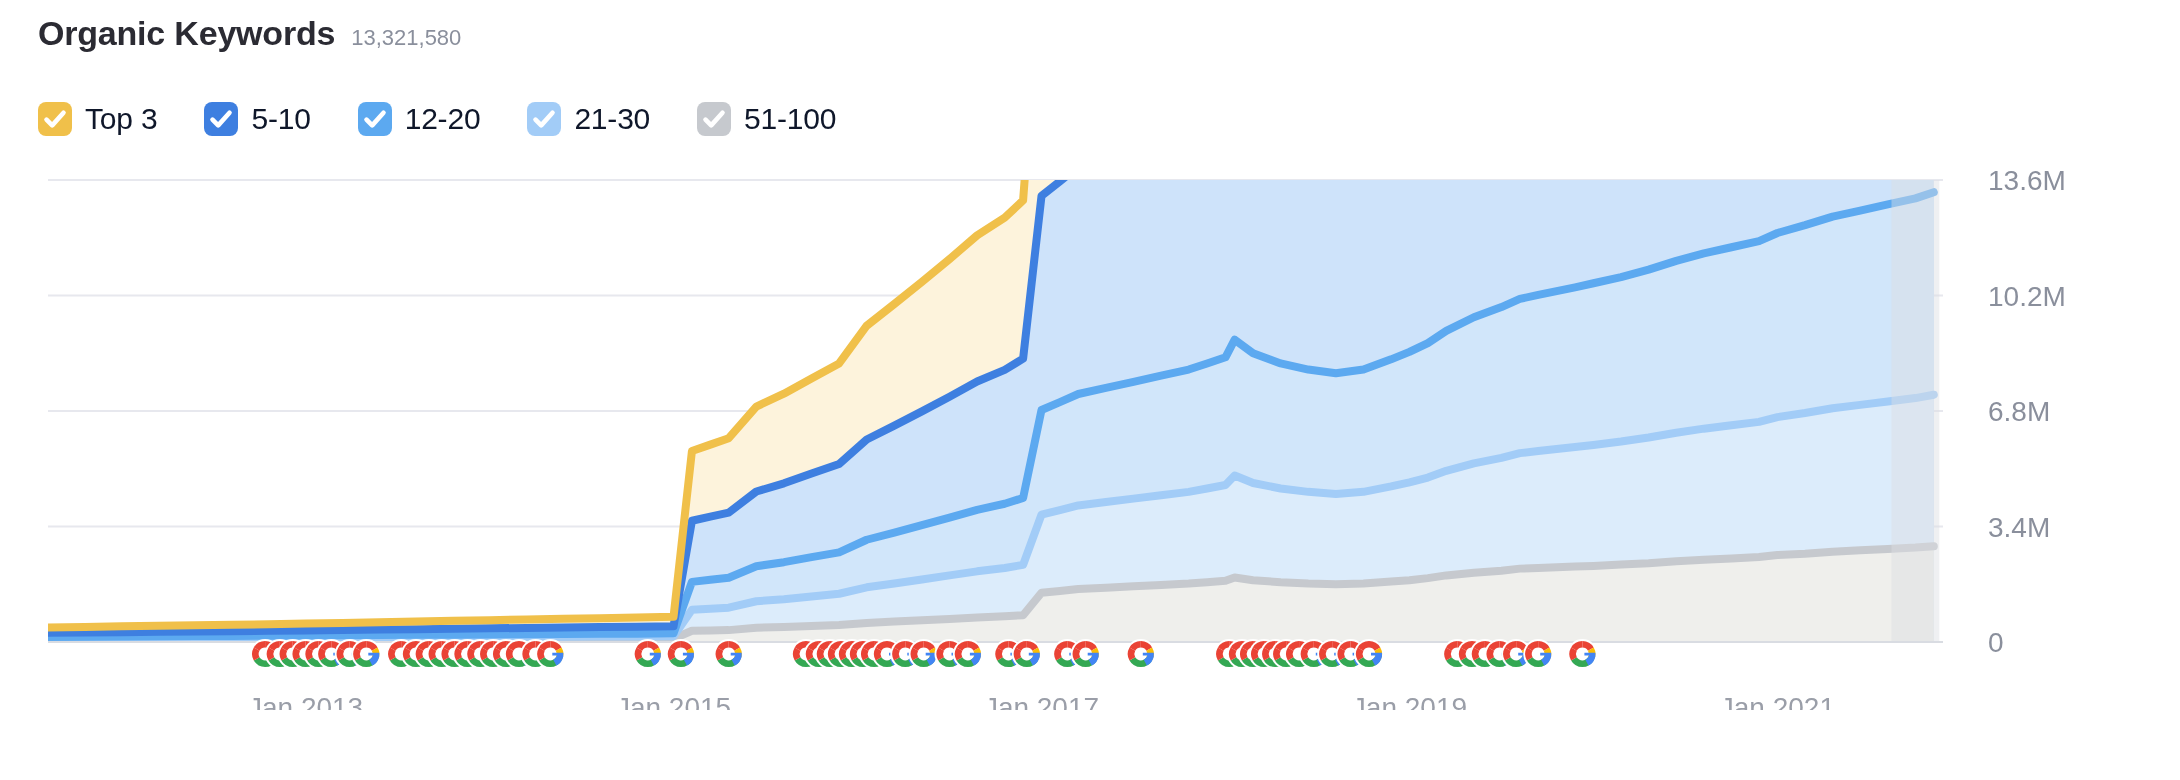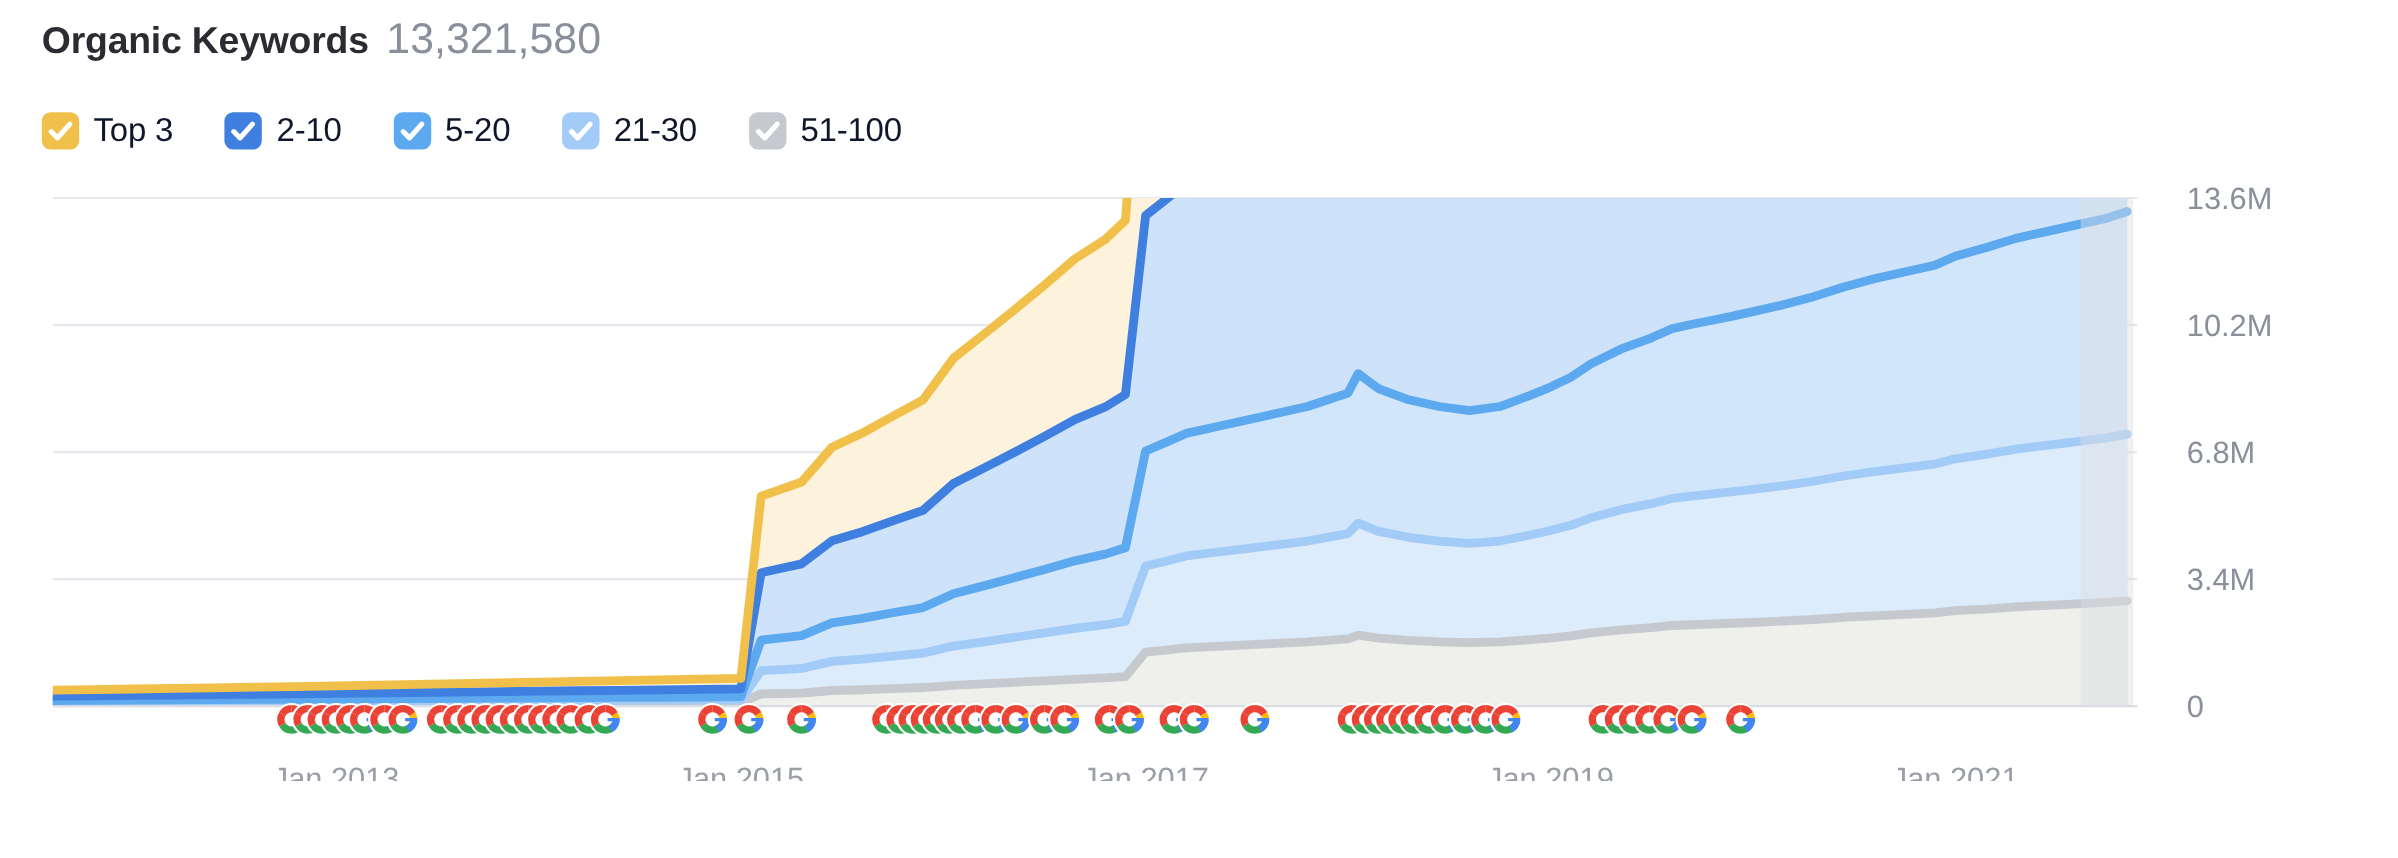--- a/index.html
+++ b/index.html
@@ -9,21 +9,21 @@
     background:#ffffff;
     font-family:"Liberation Sans","DejaVu Sans",sans-serif;
     overflow:hidden;
     -webkit-font-smoothing:antialiased;
   }
   .wrap{position:relative;width:2180px;height:724px;box-sizing:border-box;}
 
   
   .header{position:absolute;left:38px;top:14px;display:flex;align-items:baseline;gap:16px;white-space:nowrap;}
   .title{font-size:34px;font-weight:bold;color:#2b2b33;letter-spacing:-0.2px;}
-  .count{font-size:39px;font-weight:400;color:#8a8f9c;letter-spacing:0px;}
+  .count{font-size:22px;font-weight:400;color:#8a8f9c;letter-spacing:0px;}
 
   
   .legend{position:absolute;left:38px;top:102px;display:flex;align-items:center;gap:0px;}
   .legend-item{display:flex;align-items:center;gap:13px;margin-right:47px;cursor:pointer;}
   .legend-item:last-child{margin-right:0;justify-content:center;}
   .cbox{width:34px;height:34px;border-radius:8px;position:relative;flex:none;}
   .cbox svg{position:absolute;left:0;top:0;width:34px;height:34px;}
   .legend-label{font-size:30px;color:#0f172a;letter-spacing:-0.2px;}
 
   
@@ -53,29 +53,29 @@
           </svg>
         </span>
         <span class="legend-label">Top 3</span>
       </div>
       <div class="legend-item">
         <span class="cbox" style="background: rgb(62, 127, 224);">
           <svg viewBox="0 0 34 34">
             <path d="M8.5 17.6 L14.2 23.4 L25.5 10.8" fill="none" stroke="#ffffff" stroke-width="4.6" stroke-linecap="round" stroke-linejoin="round"></path>
           </svg>
         </span>
-        <span class="legend-label">2-10</span>
+        <span class="legend-label">5-10</span>
       </div>
       <div class="legend-item">
         <span class="cbox" style="background: rgb(92, 169, 240);">
           <svg viewBox="0 0 34 34">
             <path d="M8.5 17.6 L14.2 23.4 L25.5 10.8" fill="none" stroke="#ffffff" stroke-width="4.6" stroke-linecap="round" stroke-linejoin="round"></path>
           </svg>
         </span>
-        <span class="legend-label">5-20</span>
+        <span class="legend-label">12-20</span>
       </div>
       <div class="legend-item">
         <span class="cbox" style="background: rgb(162, 204, 247);">
           <svg viewBox="0 0 34 34">
             <path d="M8.5 17.6 L14.2 23.4 L25.5 10.8" fill="none" stroke="#ffffff" stroke-width="4.6" stroke-linecap="round" stroke-linejoin="round"></path>
           </svg>
         </span>
         <span class="legend-label">21-30</span>
       </div>
       <div class="legend-item">

